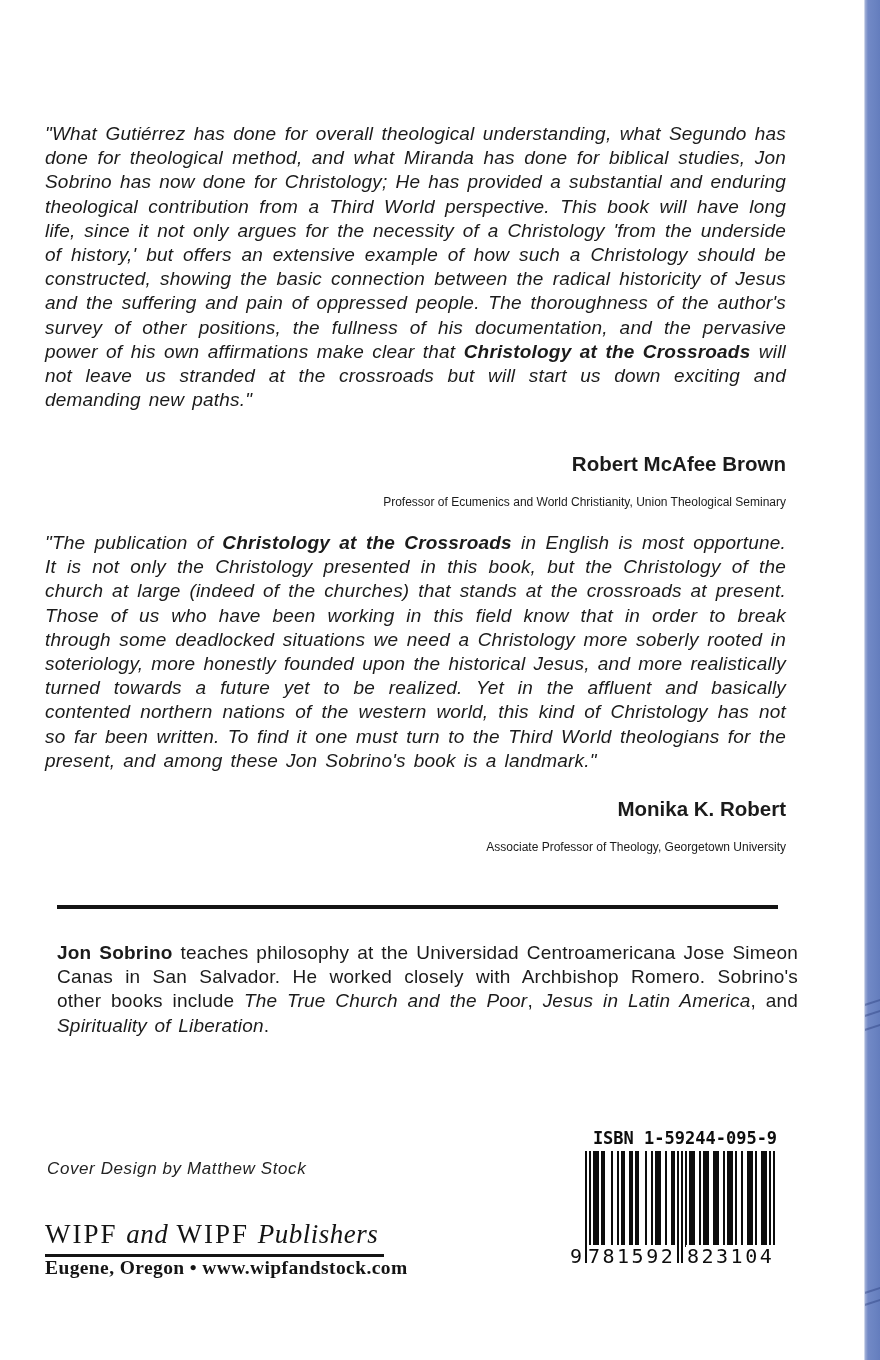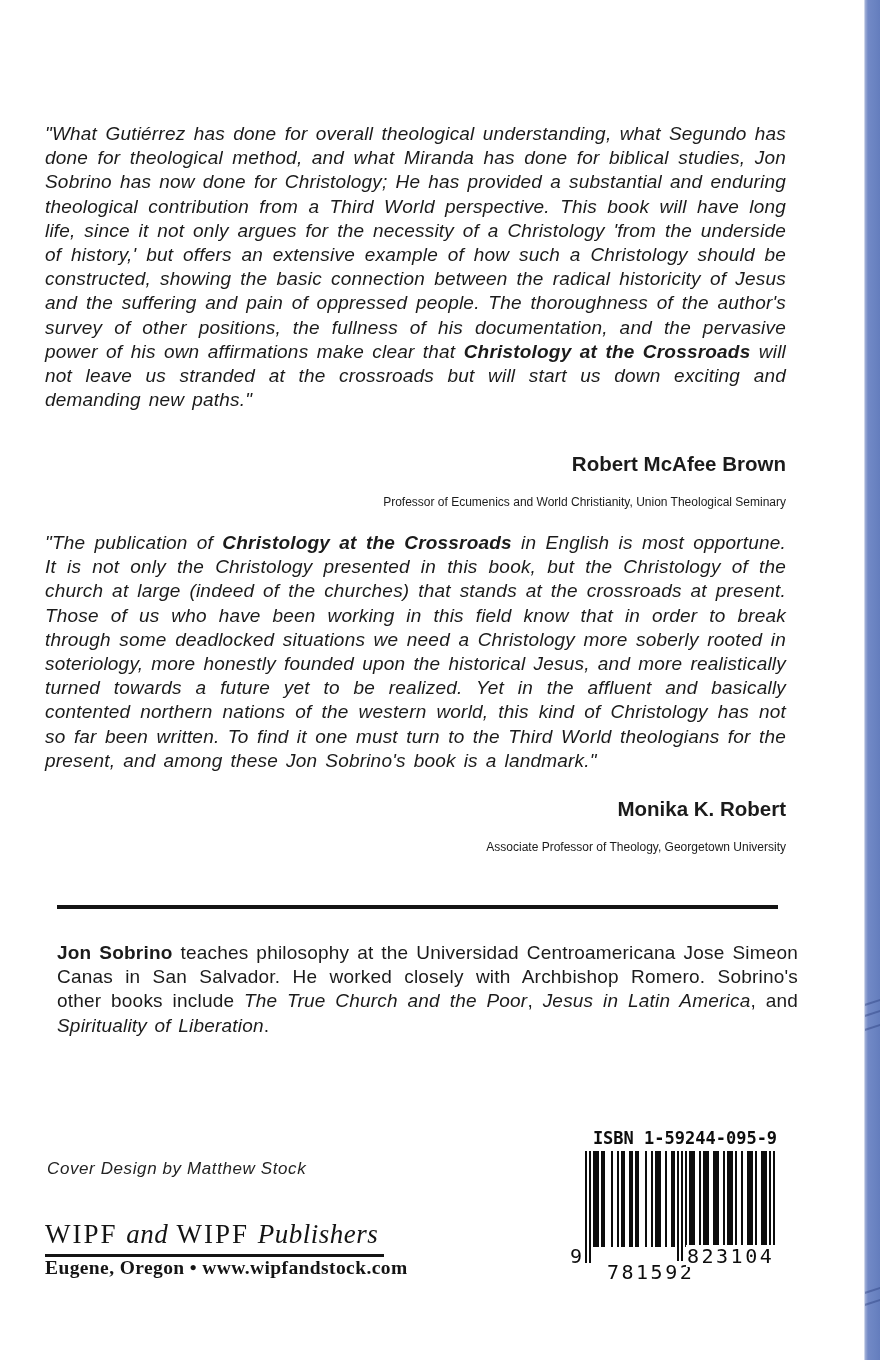--- a/index.html
+++ b/index.html
@@ -131,21 +131,21 @@
     position: absolute;
     font-family: "DejaVu Sans Mono", monospace;
     font-size: 20px;
     line-height: 22px;
     background: #ffffff;
     padding: 0 1px;
     color: #0d0d0d;
     white-space: nowrap;
   }
   #digit-lead { left: -16px; top: 94px; }
-  #digit-left { left: 21px;  top: 94px; letter-spacing: 2.5px; margin-top: 16px; }
+  #digit-left { left: 2px;  top: 94px; letter-spacing: 2.5px; }
   #digit-right { left: 101px; top: 94px; letter-spacing: 2.5px; }
 </style>
 </head>
 <body>
 
 <div class="cover">
 
   <div id="blurb1" class="blurb"><span class="seg-italic">"What Gutiérrez has done for overall theological understanding, what Segundo has done for theological method, and what Miranda has done for biblical studies, Jon Sobrino has now done for Christology; He has provided a substantial and enduring theological contribution from a Third World perspective.  This book will have long life, since it not only argues for the necessity of a Christology 'from the underside of history,' but offers an extensive example of how such a Christology should be constructed, showing the basic connection between the radical historicity of Jesus and the suffering and pain of oppressed people.  The thoroughness of the author's survey of other positions, the fullness of his documentation, and the pervasive power of his own affirmations make clear that </span><span class="seg-bold-italic">Christology at the Crossroads</span><span class="seg-italic"> will not leave us stranded at the crossroads but will start us down exciting and demanding new paths."</span></div>
 
   <div id="attr1" class="attr">

